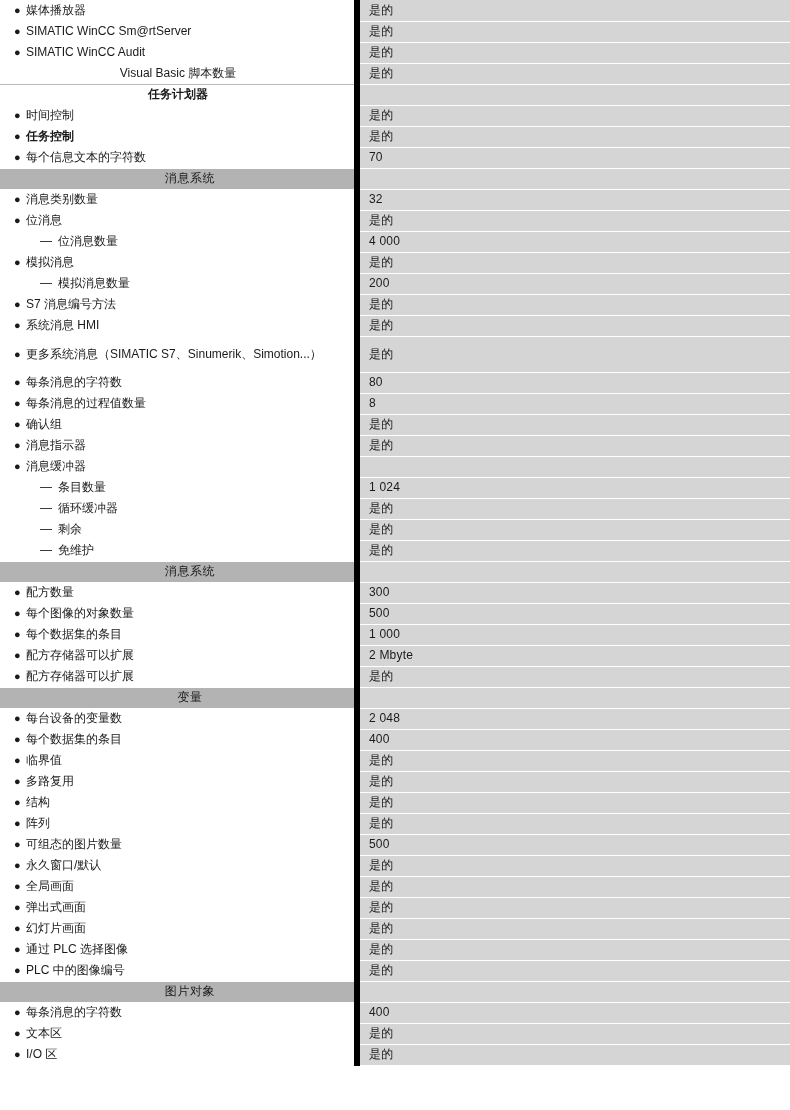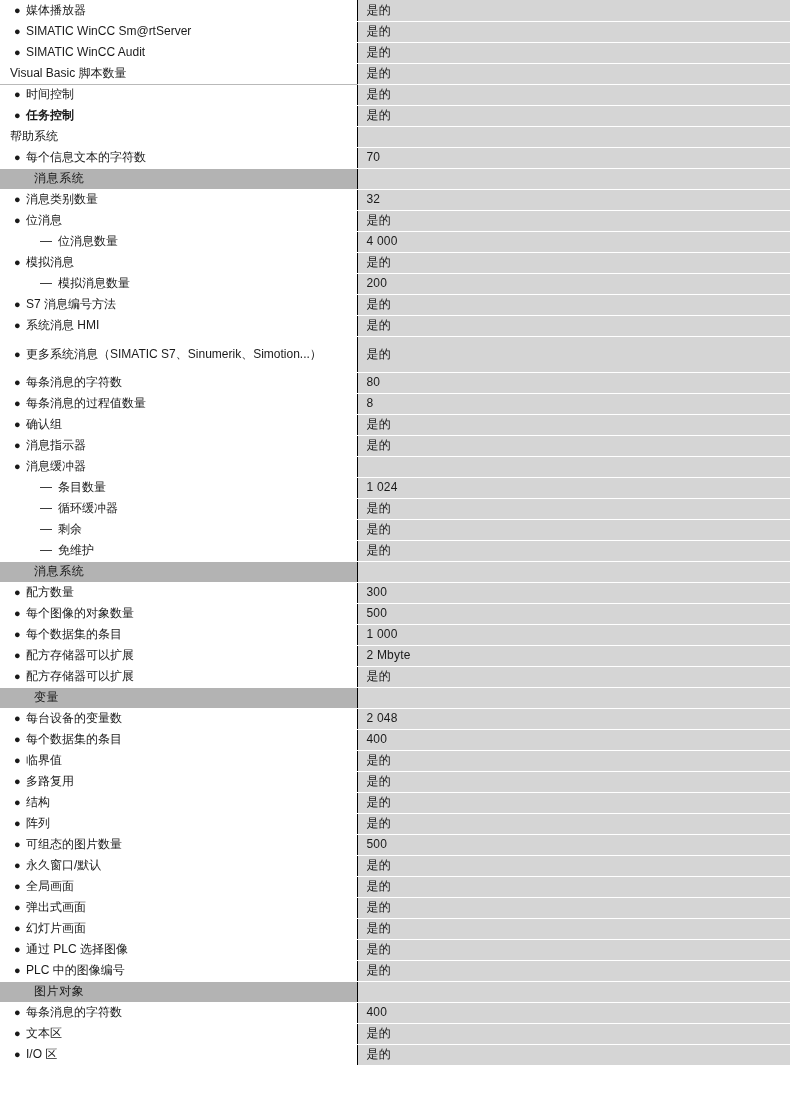--- a/index.html
+++ b/index.html
@@ -33,41 +33,41 @@
   
   td.label {
     padding-left: 10px;
     padding-right: 8px;
     border-bottom: 1px solid #ffffff;
   }
   td.value {
     padding-left: 9px;
     padding-right: 4px;
     border-bottom: 1px solid #ffffff;
-    border-left: 1px solid #000000;
+    border-left: 6px solid #000000;
   }
 
   
   tr.section td.label { background: #b3b3b3; }
   tr.section td.value { background: #d5d5d5; }
   tr.section td.label .txt { letter-spacing: 0.6px; margin-left: 24px; }
 
   tr.plain td.label { background: #ffffff; }
   tr.plain td.value { background: #d5d5d5; }
 
   tr.head td.label { background: #ffffff; }
   tr.head td.value { background: #d5d5d5; }
 
   
   tr.ruled td.label { border-bottom: 1px solid #b9b9b9; }
 
   .txt { display: inline-block; }
 
   
-  .lvl0 { padding-left: 0px; }
+  .lvl0 { padding-left: 0px; text-align: center; }
   .lvl1 { padding-left: 16px; position: relative; }
   .lvl2 { padding-left: 48px; position: relative; }
 
   .lvl1 .bullet {
     position: absolute;
     left: 4px;
     top: 0px;
     font-size: 11px;
     line-height: 15px;
   }
@@ -110,37 +110,37 @@
           <div class="lvl1"><span class="bullet">●</span><span class="txt">SIMATIC WinCC Audit</span></div>
         </td>
         <td class="value"><span class="txt">是的</span></td>
       </tr>
       <tr class="head ruled">
         <td class="label">
           <div class="lvl0"><span class="txt">Visual Basic 脚本数量</span></div>
         </td>
         <td class="value"><span class="txt">是的</span></td>
       </tr>
+      <tr class="head">
+        <td class="label">
+          <div class="lvl0"><span class="txt bold">任务计划器</span></div>
+        </td>
+        <td class="value"><span class="txt"></span></td>
+      </tr>
       <tr class="plain">
         <td class="label">
           <div class="lvl1"><span class="bullet">●</span><span class="txt">时间控制</span></div>
         </td>
         <td class="value"><span class="txt">是的</span></td>
       </tr>
       <tr class="plain">
         <td class="label">
           <div class="lvl1"><span class="bullet">●</span><span class="txt bold">任务控制</span></div>
         </td>
         <td class="value"><span class="txt">是的</span></td>
-      </tr>
-      <tr class="head">
-        <td class="label">
-          <div class="lvl0"><span class="txt">帮助系统</span></div>
-        </td>
-        <td class="value"><span class="txt"></span></td>
       </tr>
       <tr class="plain">
         <td class="label">
           <div class="lvl1"><span class="bullet">●</span><span class="txt">每个信息文本的字符数</span></div>
         </td>
         <td class="value"><span class="txt">70</span></td>
       </tr>
       <tr class="section">
         <td class="label">
           <div class="lvl0"><span class="txt">消息系统</span></div>

